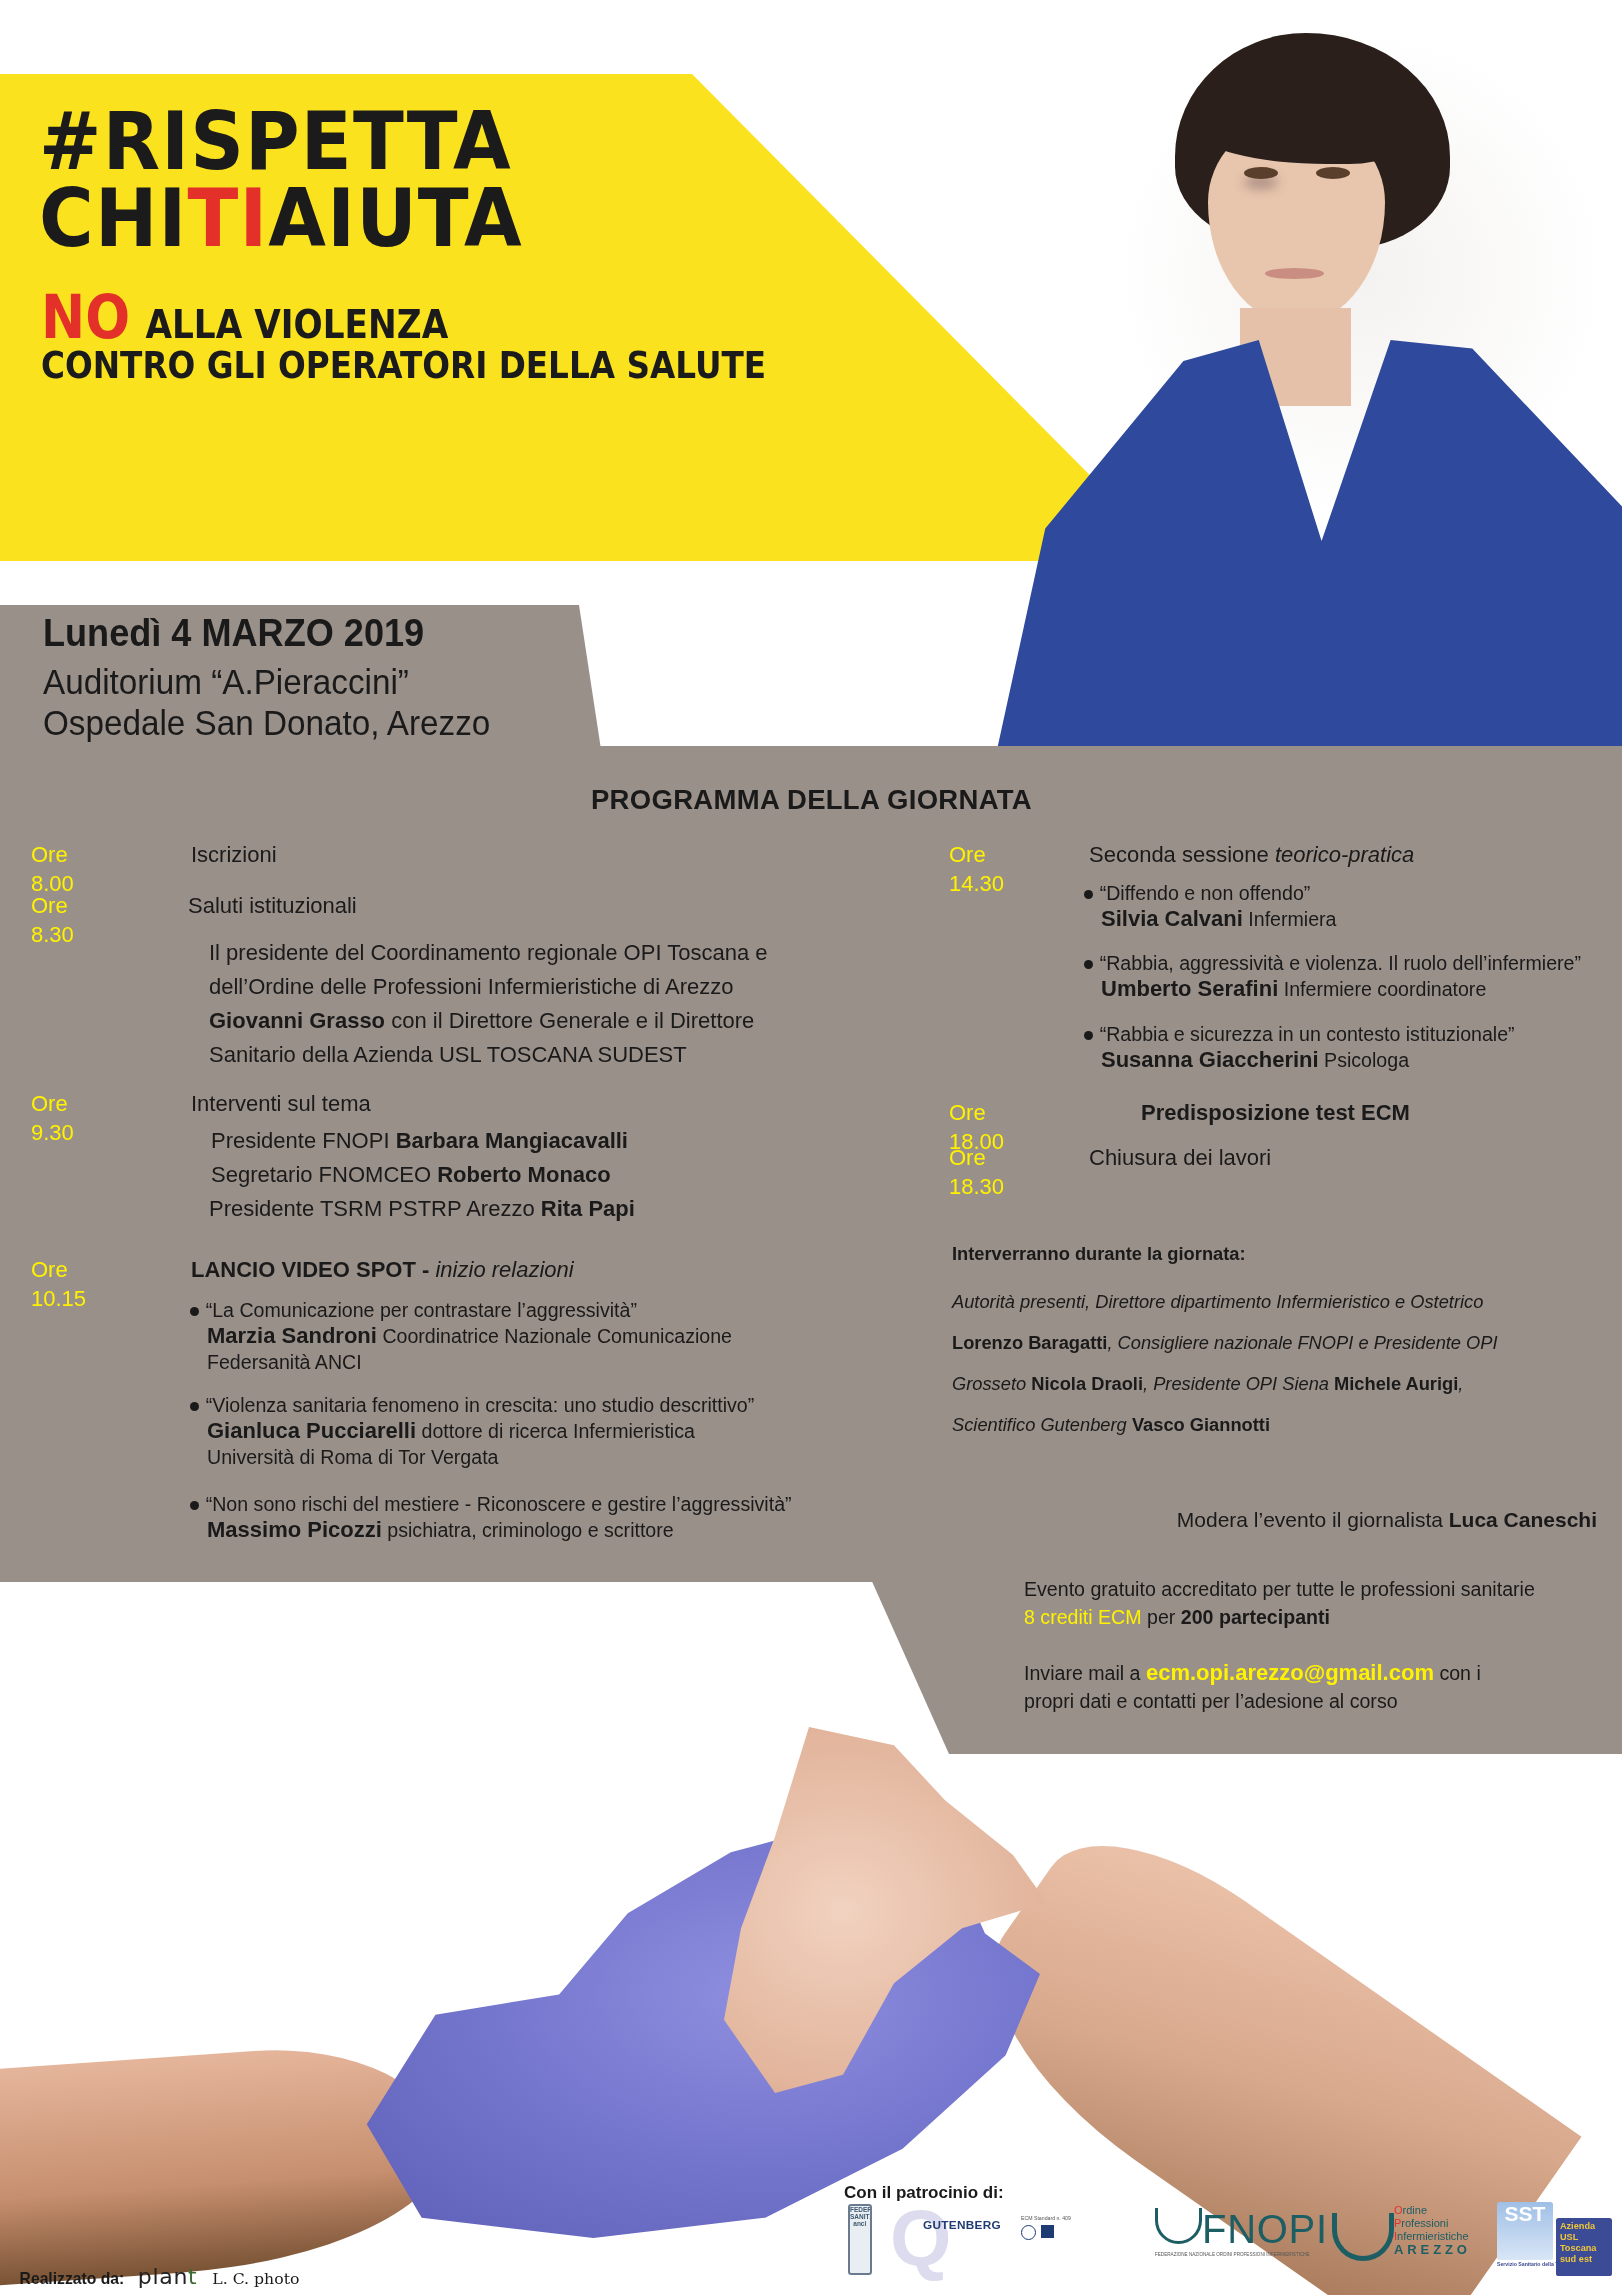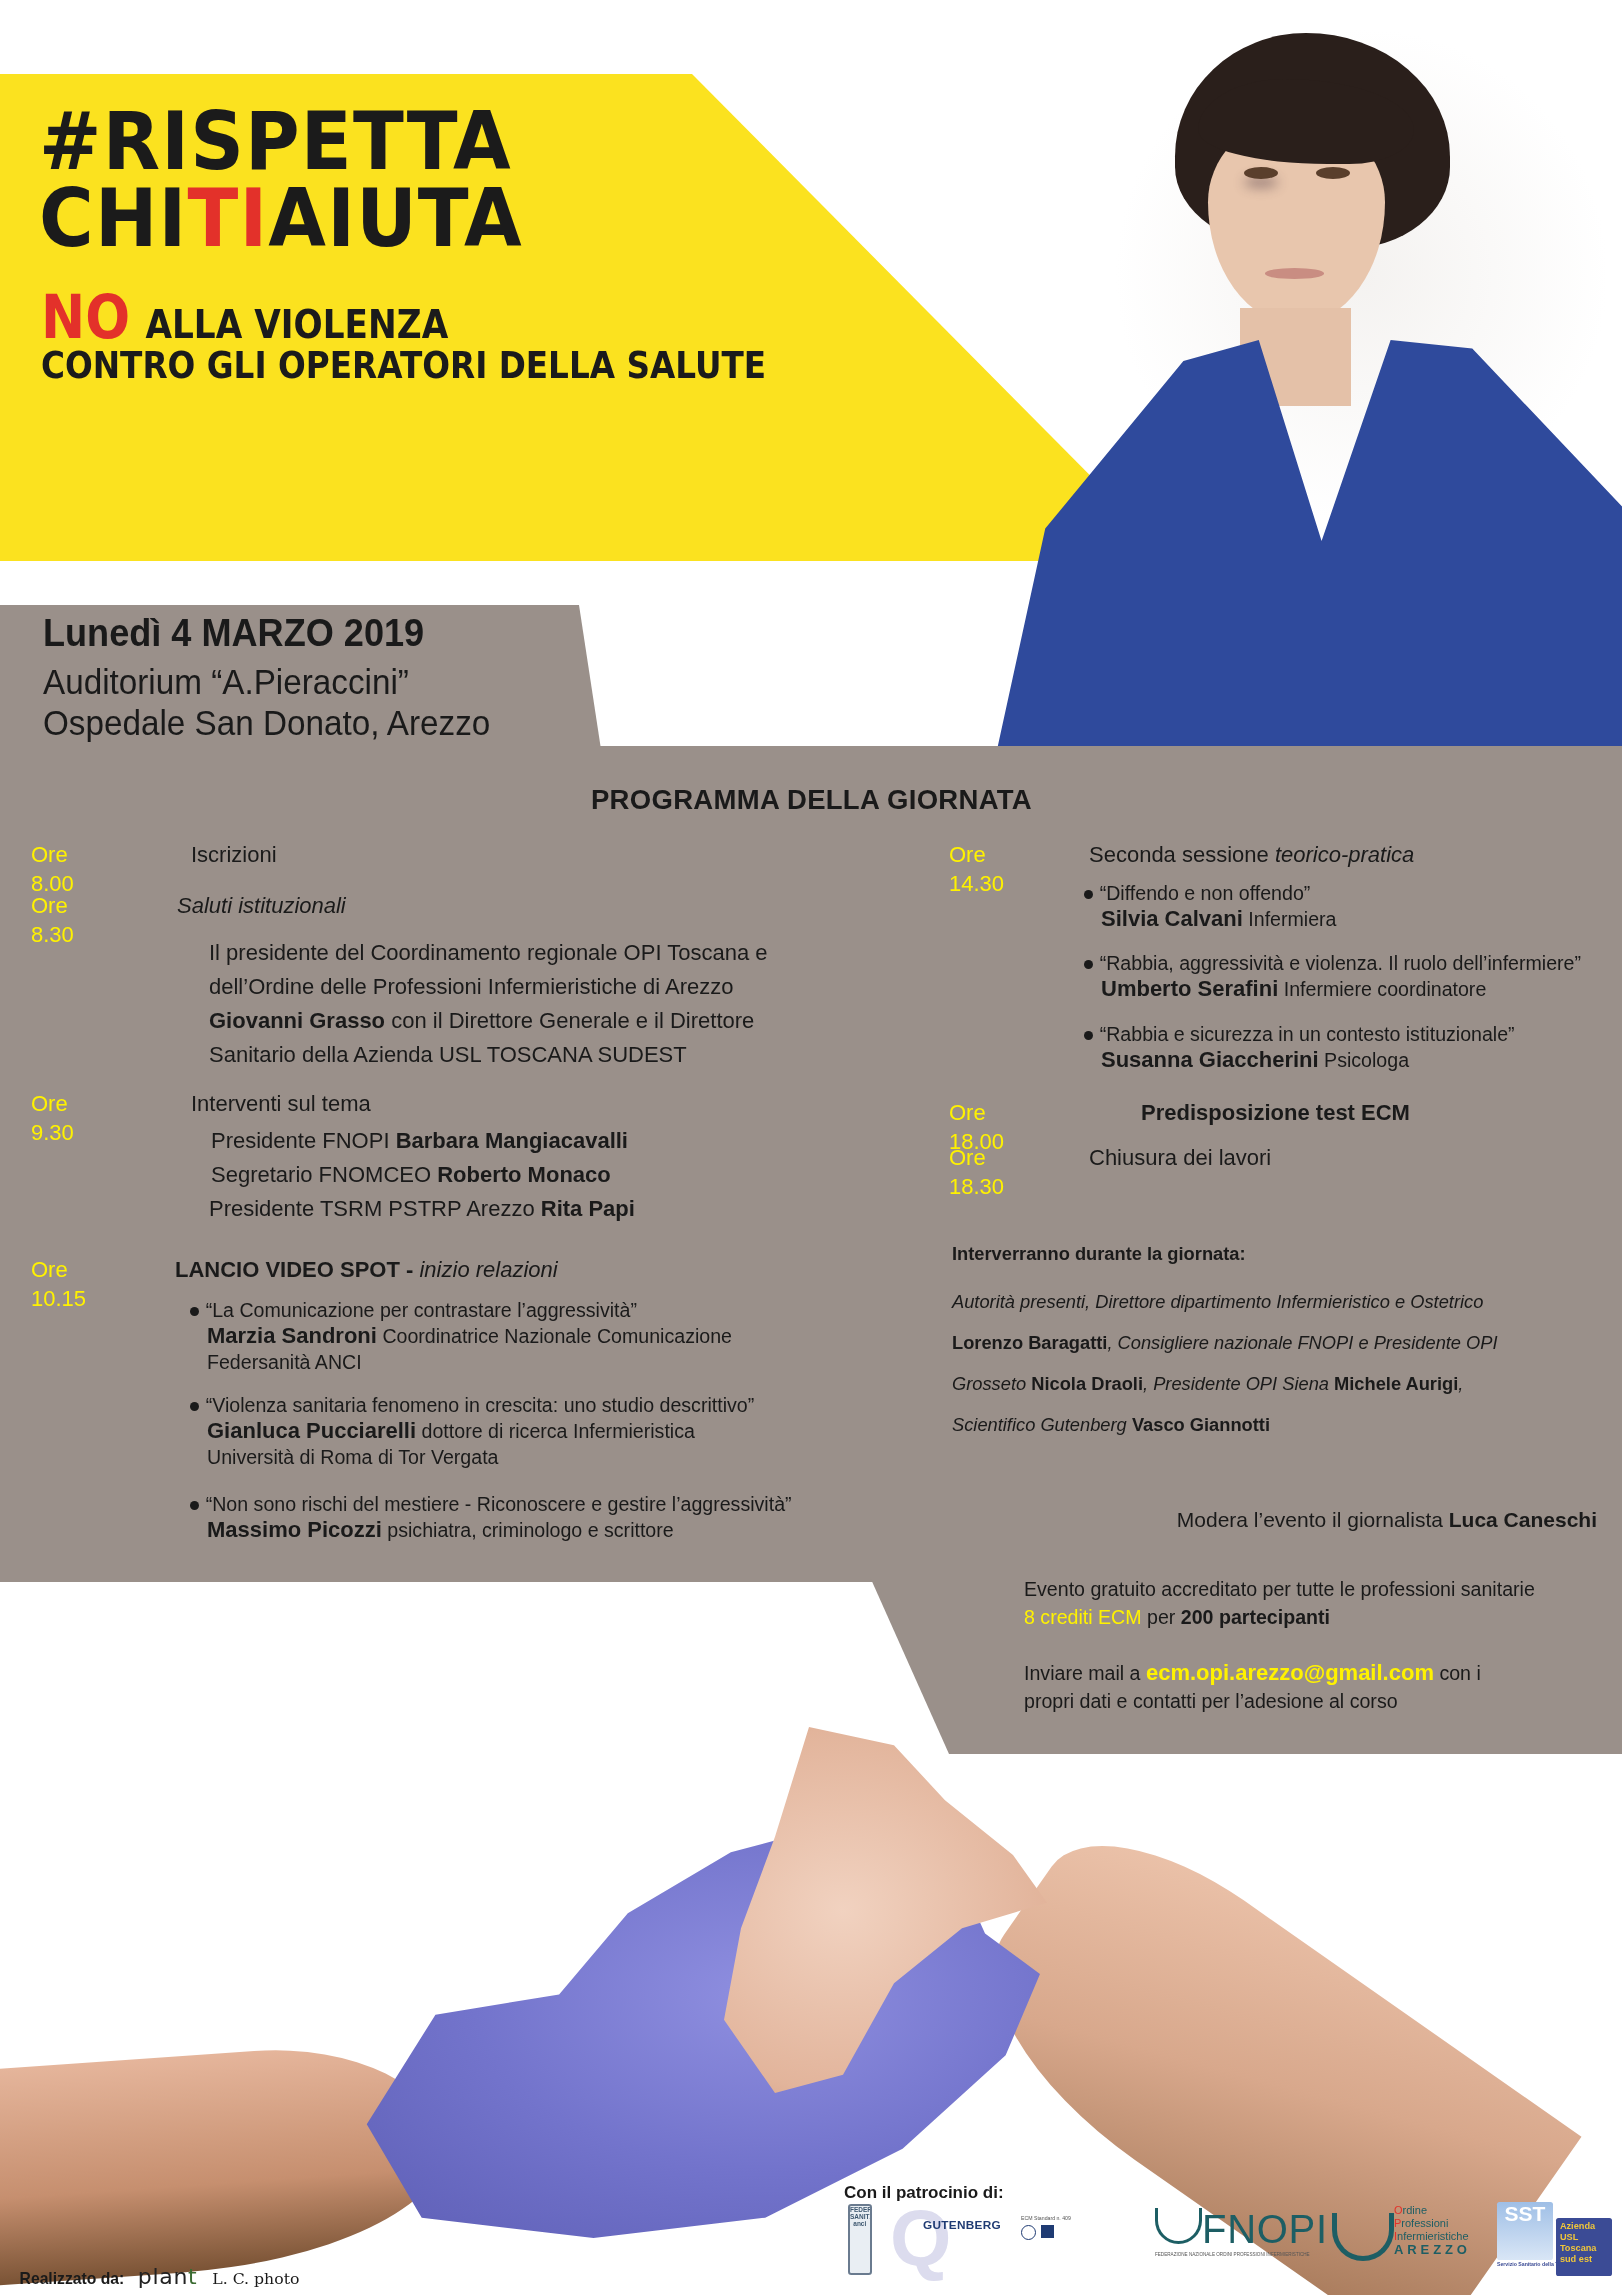--- a/index.html
+++ b/index.html
@@ -235,38 +235,38 @@
 
 <div class="abs program-title">PROGRAMMA DELLA GIORNATA</div>
 
 <div class="slot" style="left:31px; top:841px;">
   <span class="t time">Ore 8.00</span>
   <span class="d" style="left:160px;">Iscrizioni</span>
 </div>
 
 <div class="slot" style="left:31px; top:892px;">
   <span class="t time">Ore 8.30</span>
-  <span class="d" style="left:146px;font-style:italic;">Saluti istituzionali</span>
+  <span class="d" style="left:157px;">Saluti istituzionali</span>
 </div>
 <div class="sub" style="left:209px; top:936px;">Il presidente del Coordinamento regionale OPI Toscana e</div>
 <div class="sub" style="left:209px; top:970px;">dell’Ordine delle Professioni Infermieristiche di Arezzo</div>
 <div class="sub" style="left:209px; top:1004px;"><b>Giovanni Grasso</b><span> con il Direttore Generale e il Direttore</span></div>
 <div class="sub" style="left:209px; top:1038px;">Sanitario della Azienda USL TOSCANA SUDEST</div>
 
 <div class="slot" style="left:31px; top:1090px;">
   <span class="t time">Ore 9.30</span>
   <span class="d" style="left:160px;">Interventi sul tema</span>
 </div>
 <div class="sub" style="left:211px; top:1124px;"><span>Presidente FNOPI </span><b>Barbara Mangiacavalli</b></div>
 <div class="sub" style="left:211px; top:1158px;"><span>Segretario FNOMCEO </span><b>Roberto Monaco</b></div>
 <div class="sub" style="left:209px; top:1192px;"><span>Presidente TSRM PSTRP Arezzo </span><b>Rita Papi</b></div>
 
 <div class="slot" style="left:31px; top:1256px;">
   <span class="t time">Ore 10.15</span>
-  <span class="d" style="left:144px;"><b>LANCIO VIDEO SPOT</b><b> - </b><i>inizio relazioni</i></span>
+  <span class="d" style="left:160px;"><b>LANCIO VIDEO SPOT</b><b> - </b><i>inizio relazioni</i></span>
 </div>
 
 <div class="talk" style="left:190px; top:1297px;">
   <span class="bullet"></span><span>“La Comunicazione per contrastare l’aggressività”</span>
   <span class="ind"><span class="who">Marzia Sandroni</span> <span>Coordinatrice Nazionale Comunicazione</span></span>
   <span class="ind">Federsanità ANCI</span>
 </div>
 <div class="talk" style="left:190px; top:1392px;">
   <span class="bullet"></span><span>“Violenza sanitaria fenomeno in crescita: uno studio descrittivo”</span>
   <span class="ind"><span class="who">Gianluca Pucciarelli</span> <span>dottore di ricerca Infermieristica</span></span>

